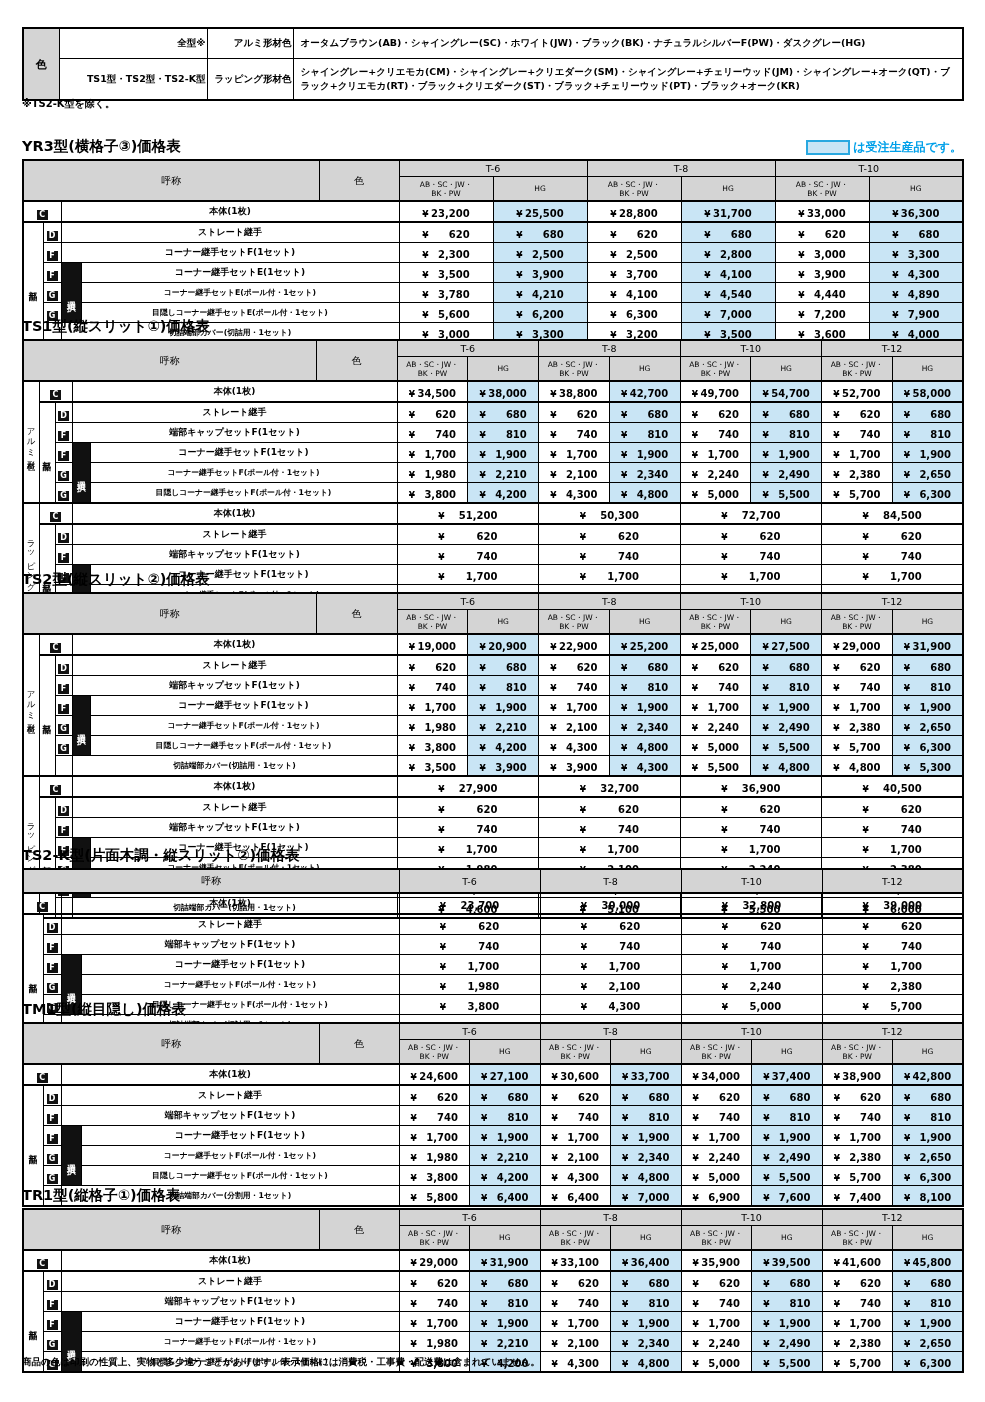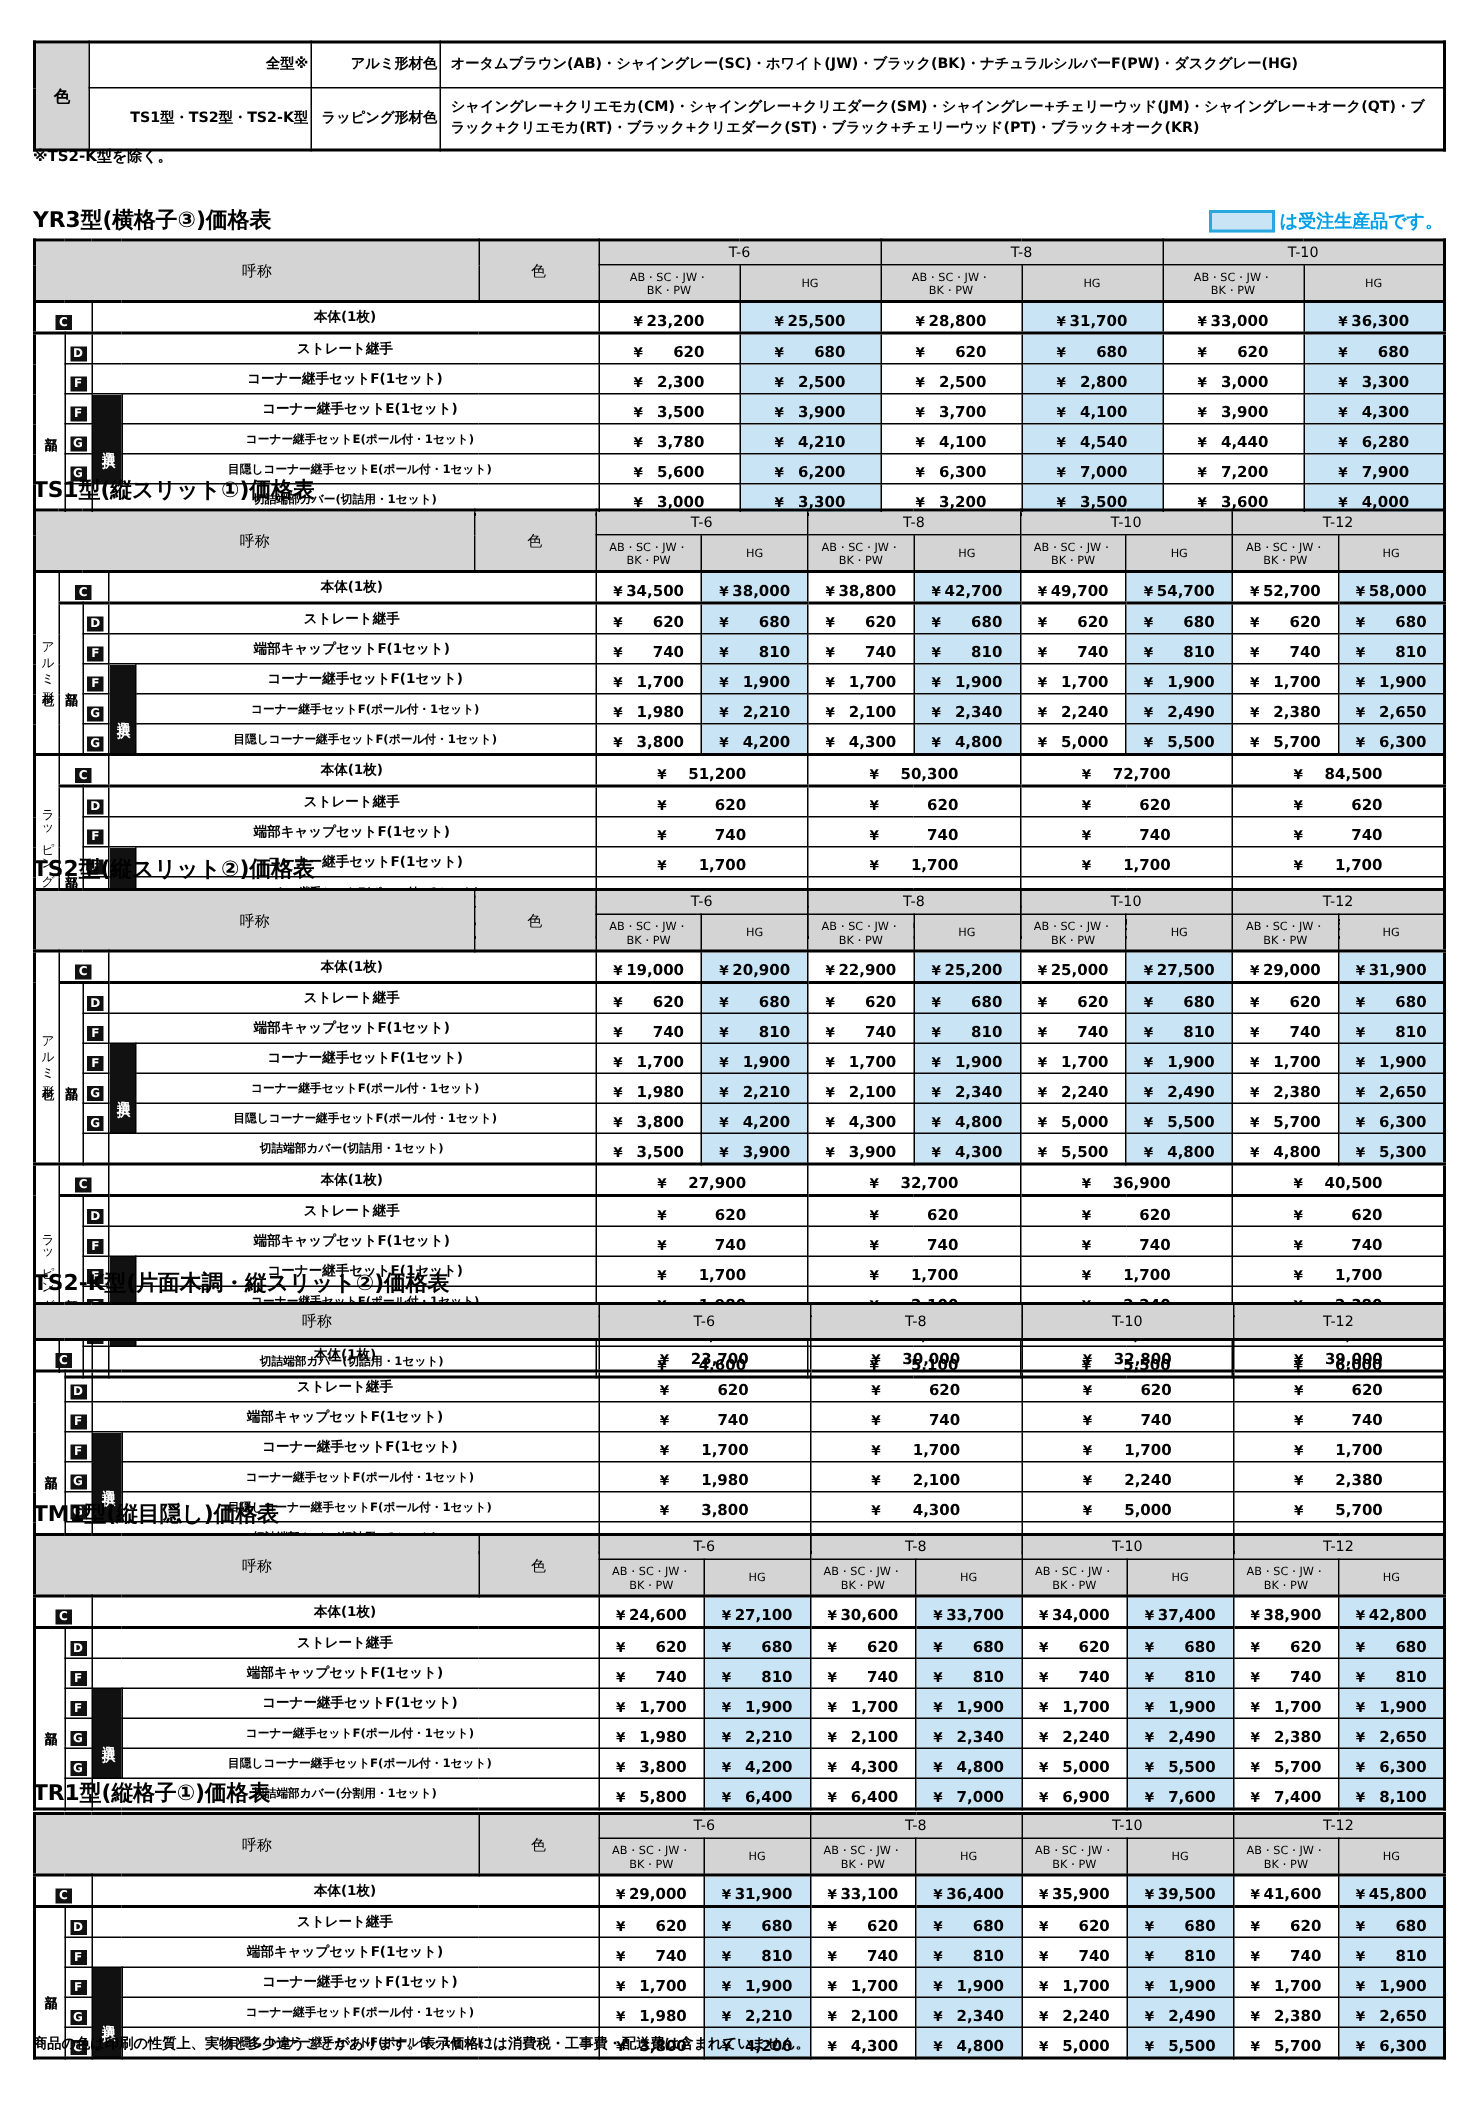--- a/index.html
+++ b/index.html
@@ -260,21 +260,21 @@
           <td class="pc hg"><span class="pi">
               <span class="yen">¥</span>
               <span class="num">4,540</span>
             </span></td>
           <td class="pc ab"><span class="pi">
               <span class="yen">¥</span>
               <span class="num">4,440</span>
             </span></td>
           <td class="pc hg"><span class="pi">
               <span class="yen">¥</span>
-              <span class="num">6,280</span>
+              <span class="num">4,890</span>
             </span></td>
         </tr>
         <tr>
           <td class="lcell"><span class="lbx">G</span></td>
           <td class="name sm" colspan="2">目隠しコーナー継手セットE(ポール付・1セット)</td>
           <td class="pc ab"><span class="pi">
               <span class="yen">¥</span>
               <span class="num">5,600</span>
             </span></td>
           <td class="pc hg"><span class="pi">

